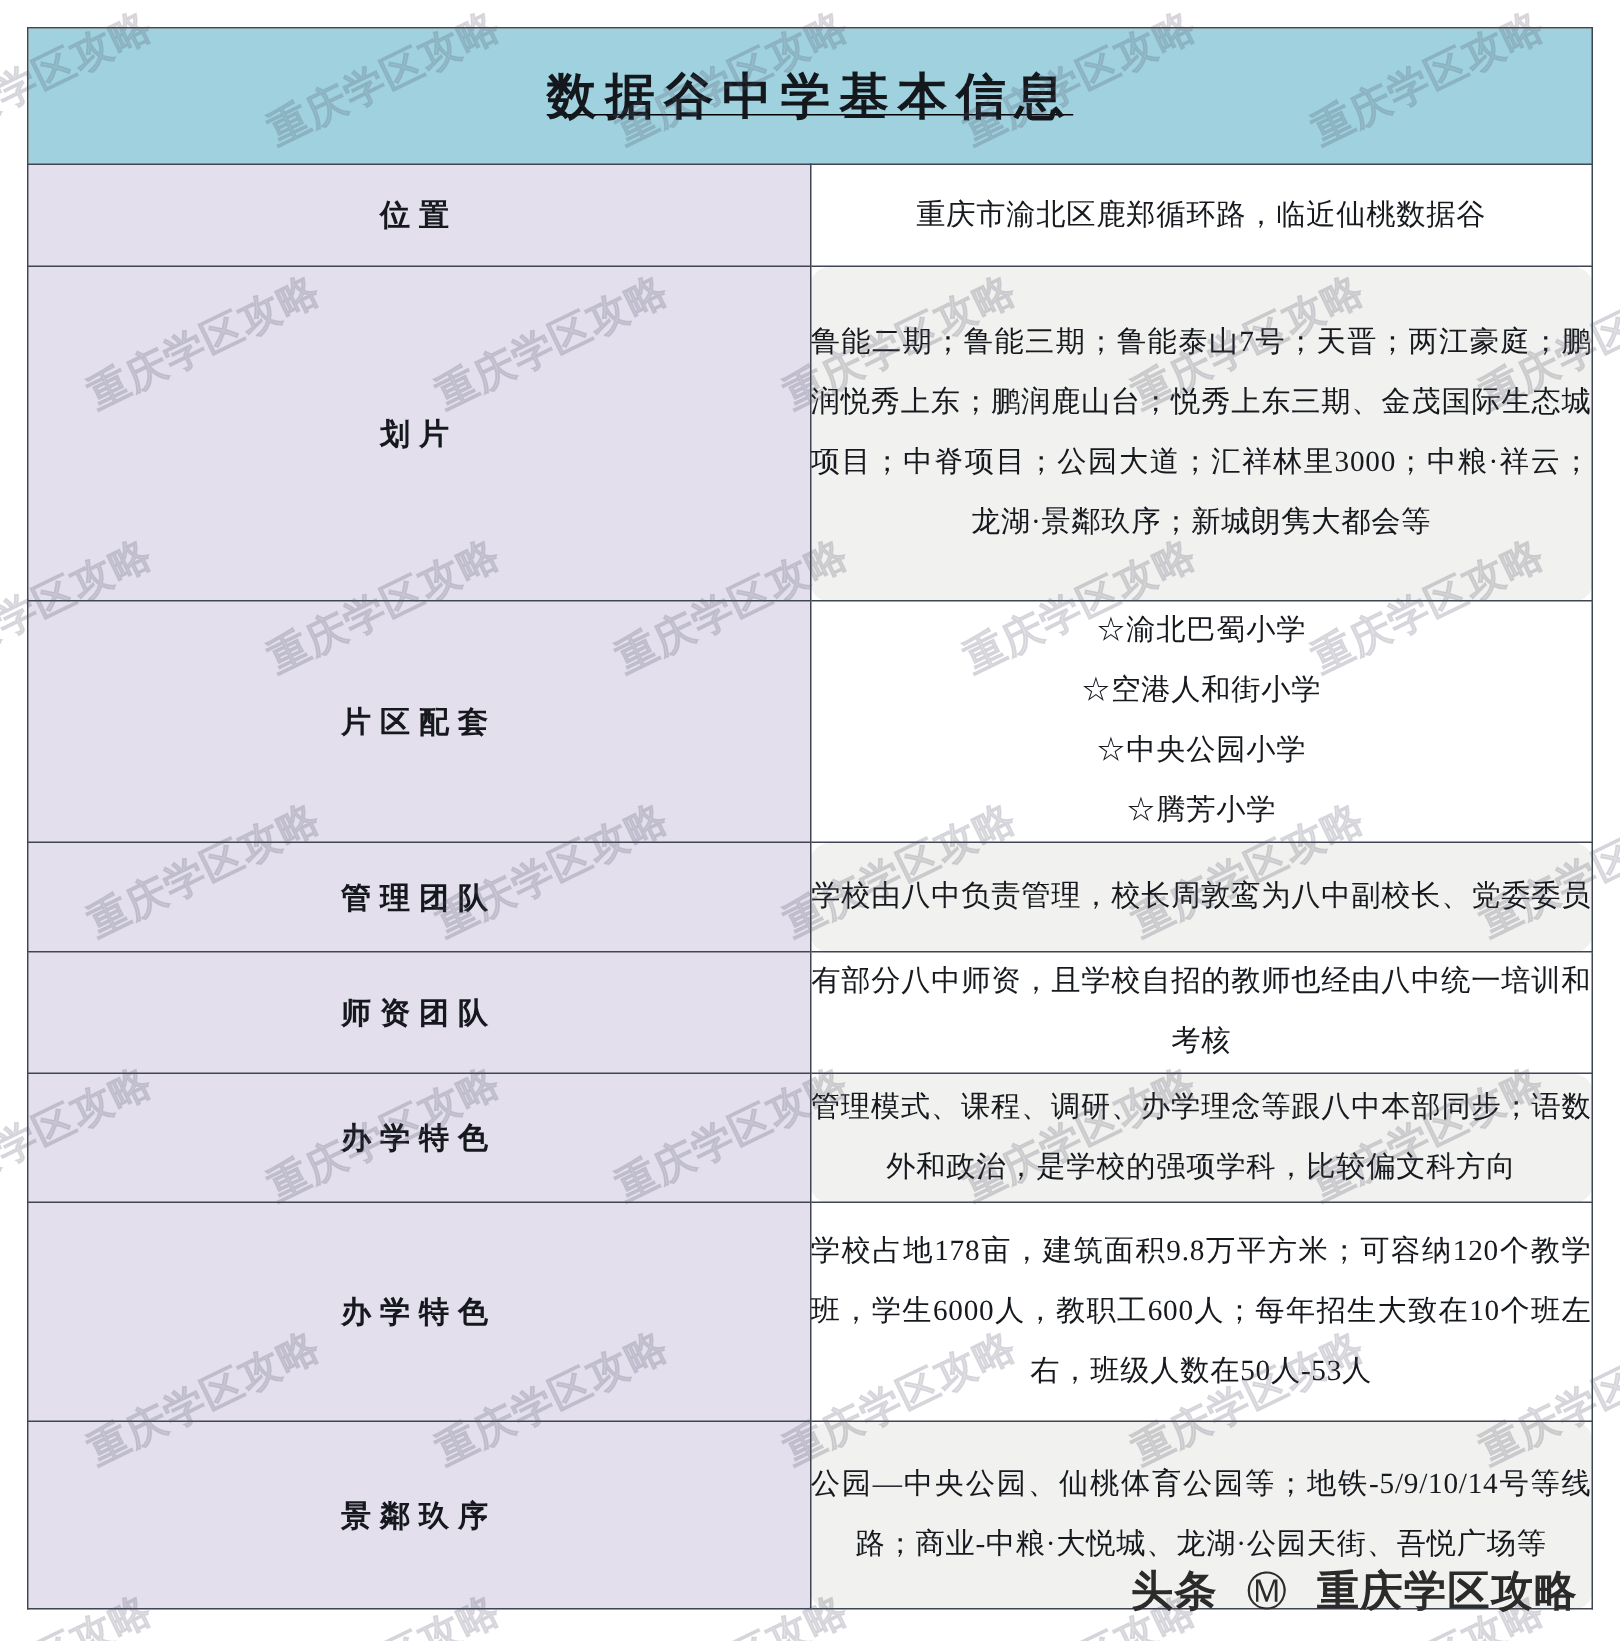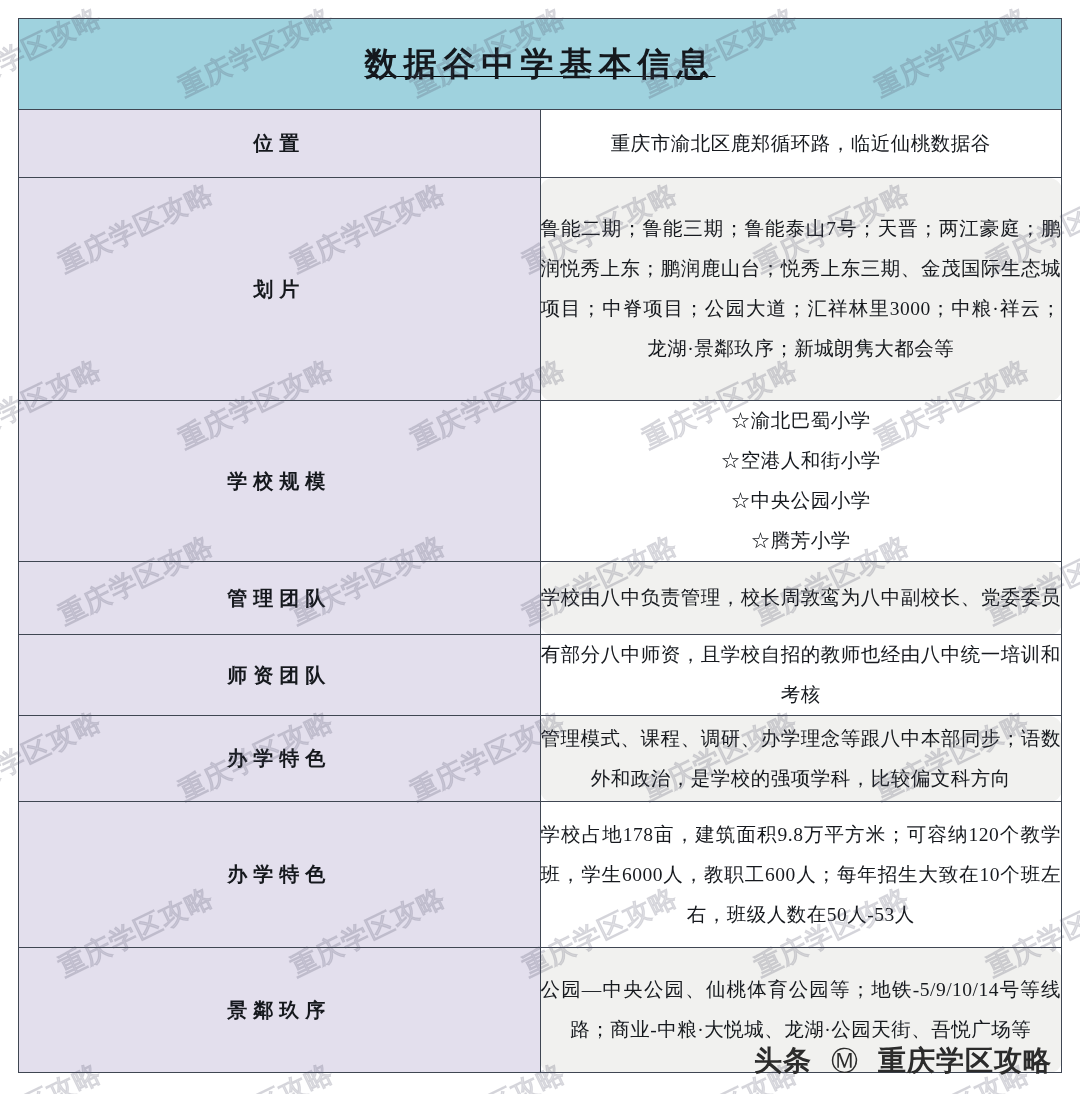--- a/index.html
+++ b/index.html
@@ -191,21 +191,21 @@
       </tr>
 
       <tr class="r-area">
         <td class="label-cell">划片</td>
         <td class="value-cell bg-gray">
           <span class="para justify">鲁能二期；鲁能三期；鲁能泰山7号；天晋；两江豪庭；鹏润悦秀上东；鹏润鹿山台；悦秀上东三期、金茂国际生态城项目；中脊项目；公园大道；汇祥林里3000；中粮·祥云；龙湖·景鄰玖序；新城朗隽大都会等</span>
         </td>
       </tr>
 
       <tr class="r-prim">
-        <td class="label-cell">学校规模</td>
+        <td class="label-cell">片区配套</td>
         <td class="value-cell bg-white">
           <span class="line">☆渝北巴蜀小学</span>
           <span class="line">☆空港人和街小学</span>
           <span class="line">☆中央公园小学</span>
           <span class="line">☆腾芳小学</span>
         </td>
       </tr>
 
       <tr class="r-mgmt">
         <td class="label-cell">管理团队</td>

